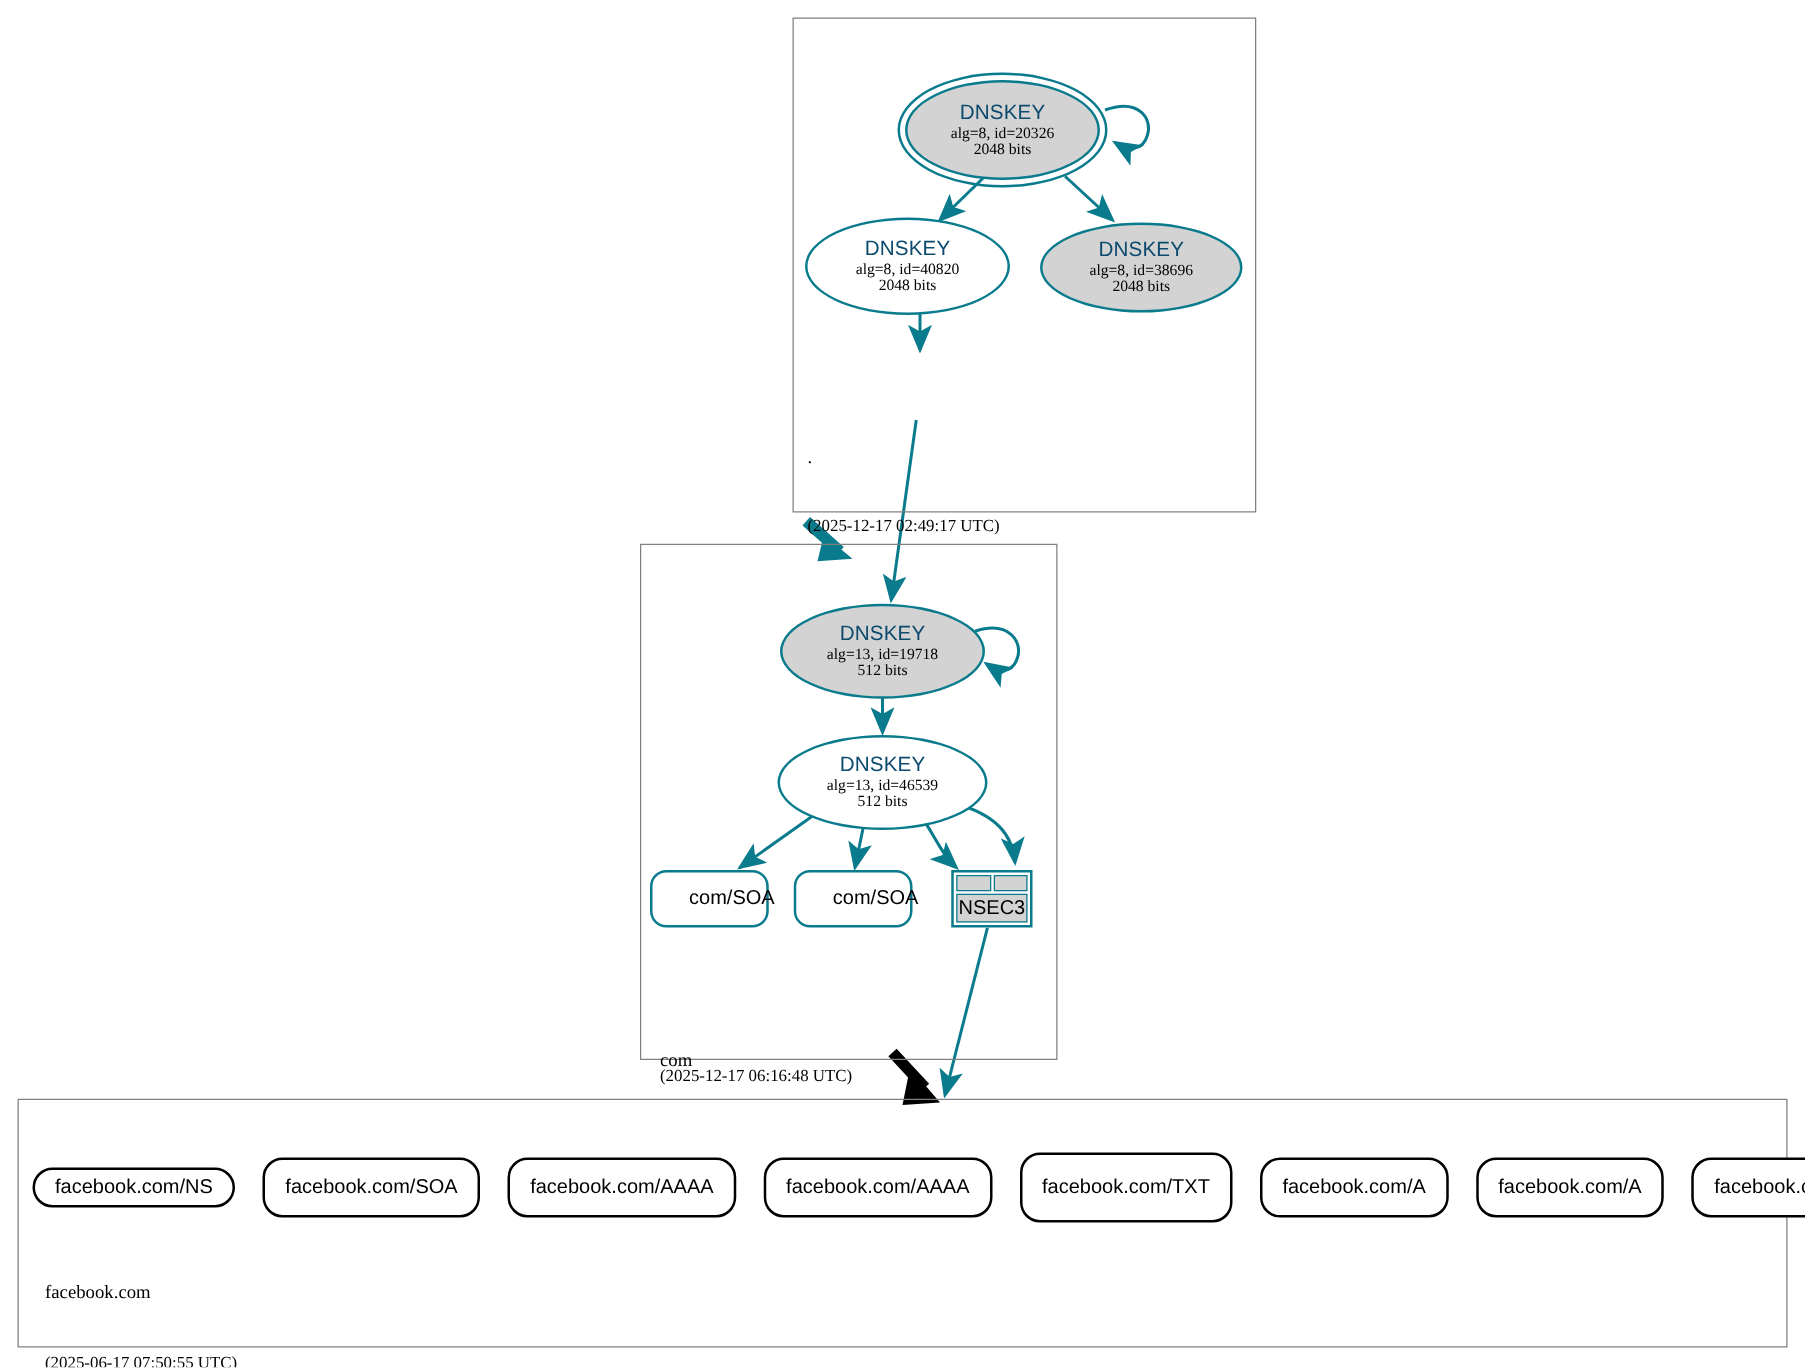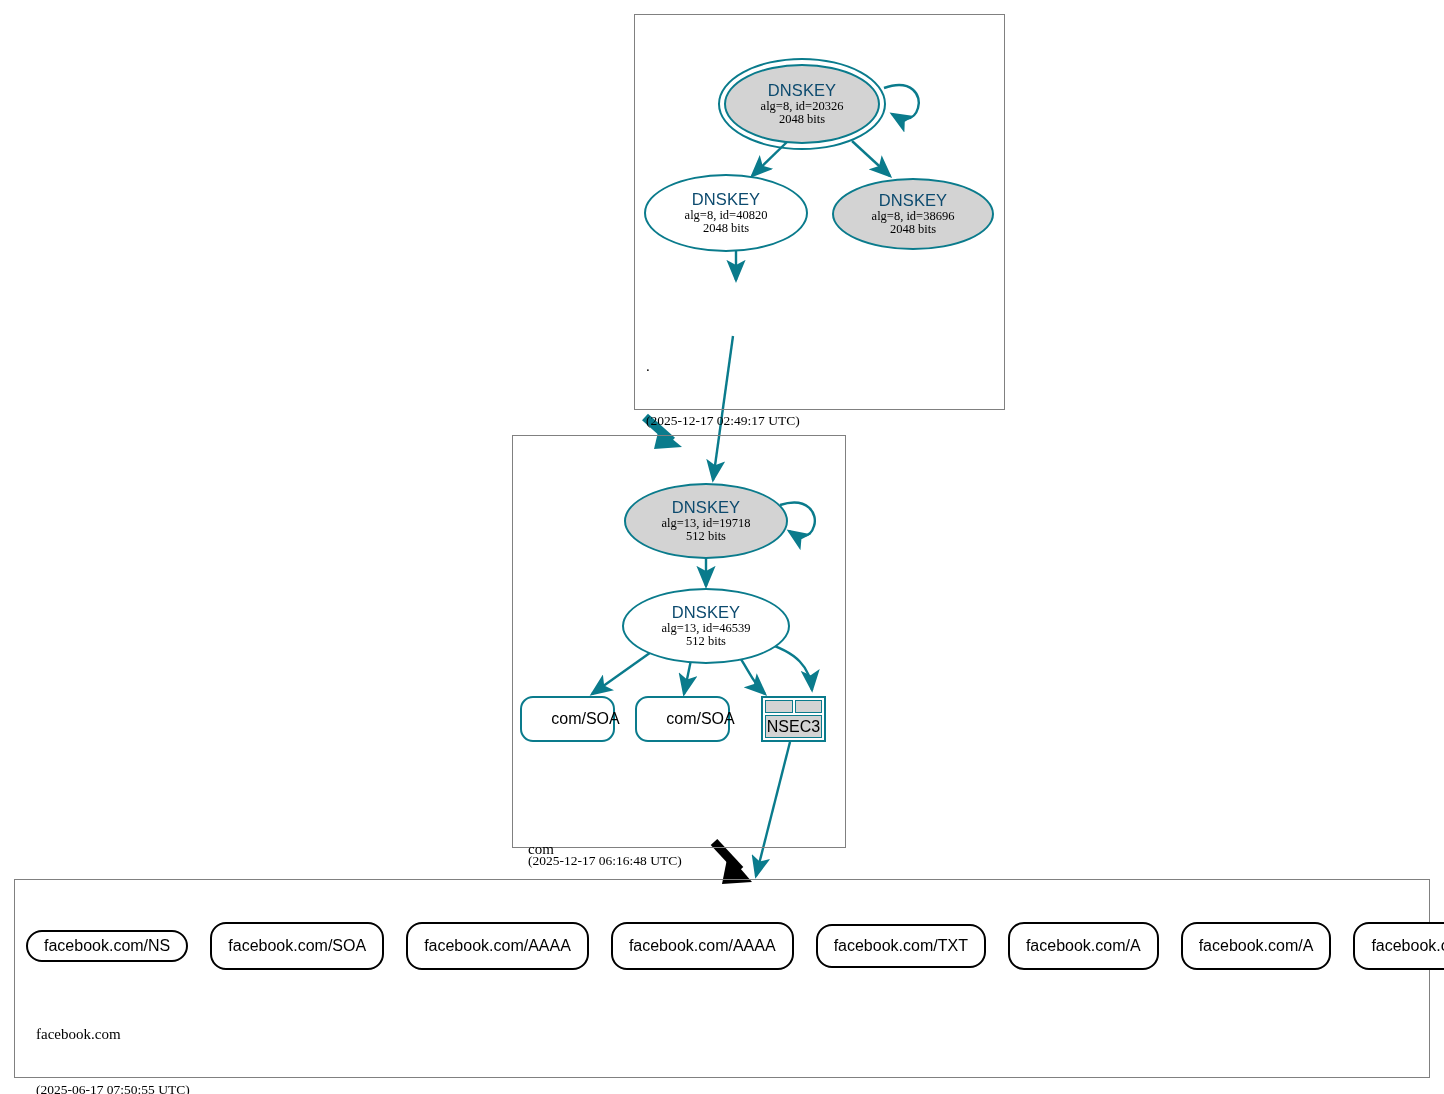--- a/index.html
+++ b/index.html
@@ -275,21 +275,21 @@
       </div>
       <div class="rr-node insecure" style="position: relative; height: 48px; padding: 4px 16px;">
         <span>facebook.com/SOA</span>
       </div>
       <div class="rr-node insecure" style="position: relative; height: 48px; padding: 0px 16px;">
         <span>facebook.com/AAAA</span>
       </div>
       <div class="rr-node insecure" style="position: relative; height: 48px; padding: 0px 16px;">
         <span>facebook.com/AAAA</span>
       </div>
-      <div class="rr-node insecure" style="position: relative; height: 44px; padding: 16px 16px;">
+      <div class="rr-node insecure" style="position: relative; height: 56px; padding: 16px 16px;">
         <span>facebook.com/TXT</span>
       </div>
       <div class="rr-node insecure" style="position: relative; height: 48px; padding: 0px 16px;">
         <span>facebook.com/A</span>
       </div>
       <div class="rr-node insecure" style="position: relative; height: 48px; padding: 0px 16px;">
         <span>facebook.com/A</span>
       </div>
       <div class="rr-node insecure" style="position: relative; height: 48px; padding: 0px 16px;">
         <span>facebook.com/MX</span>

